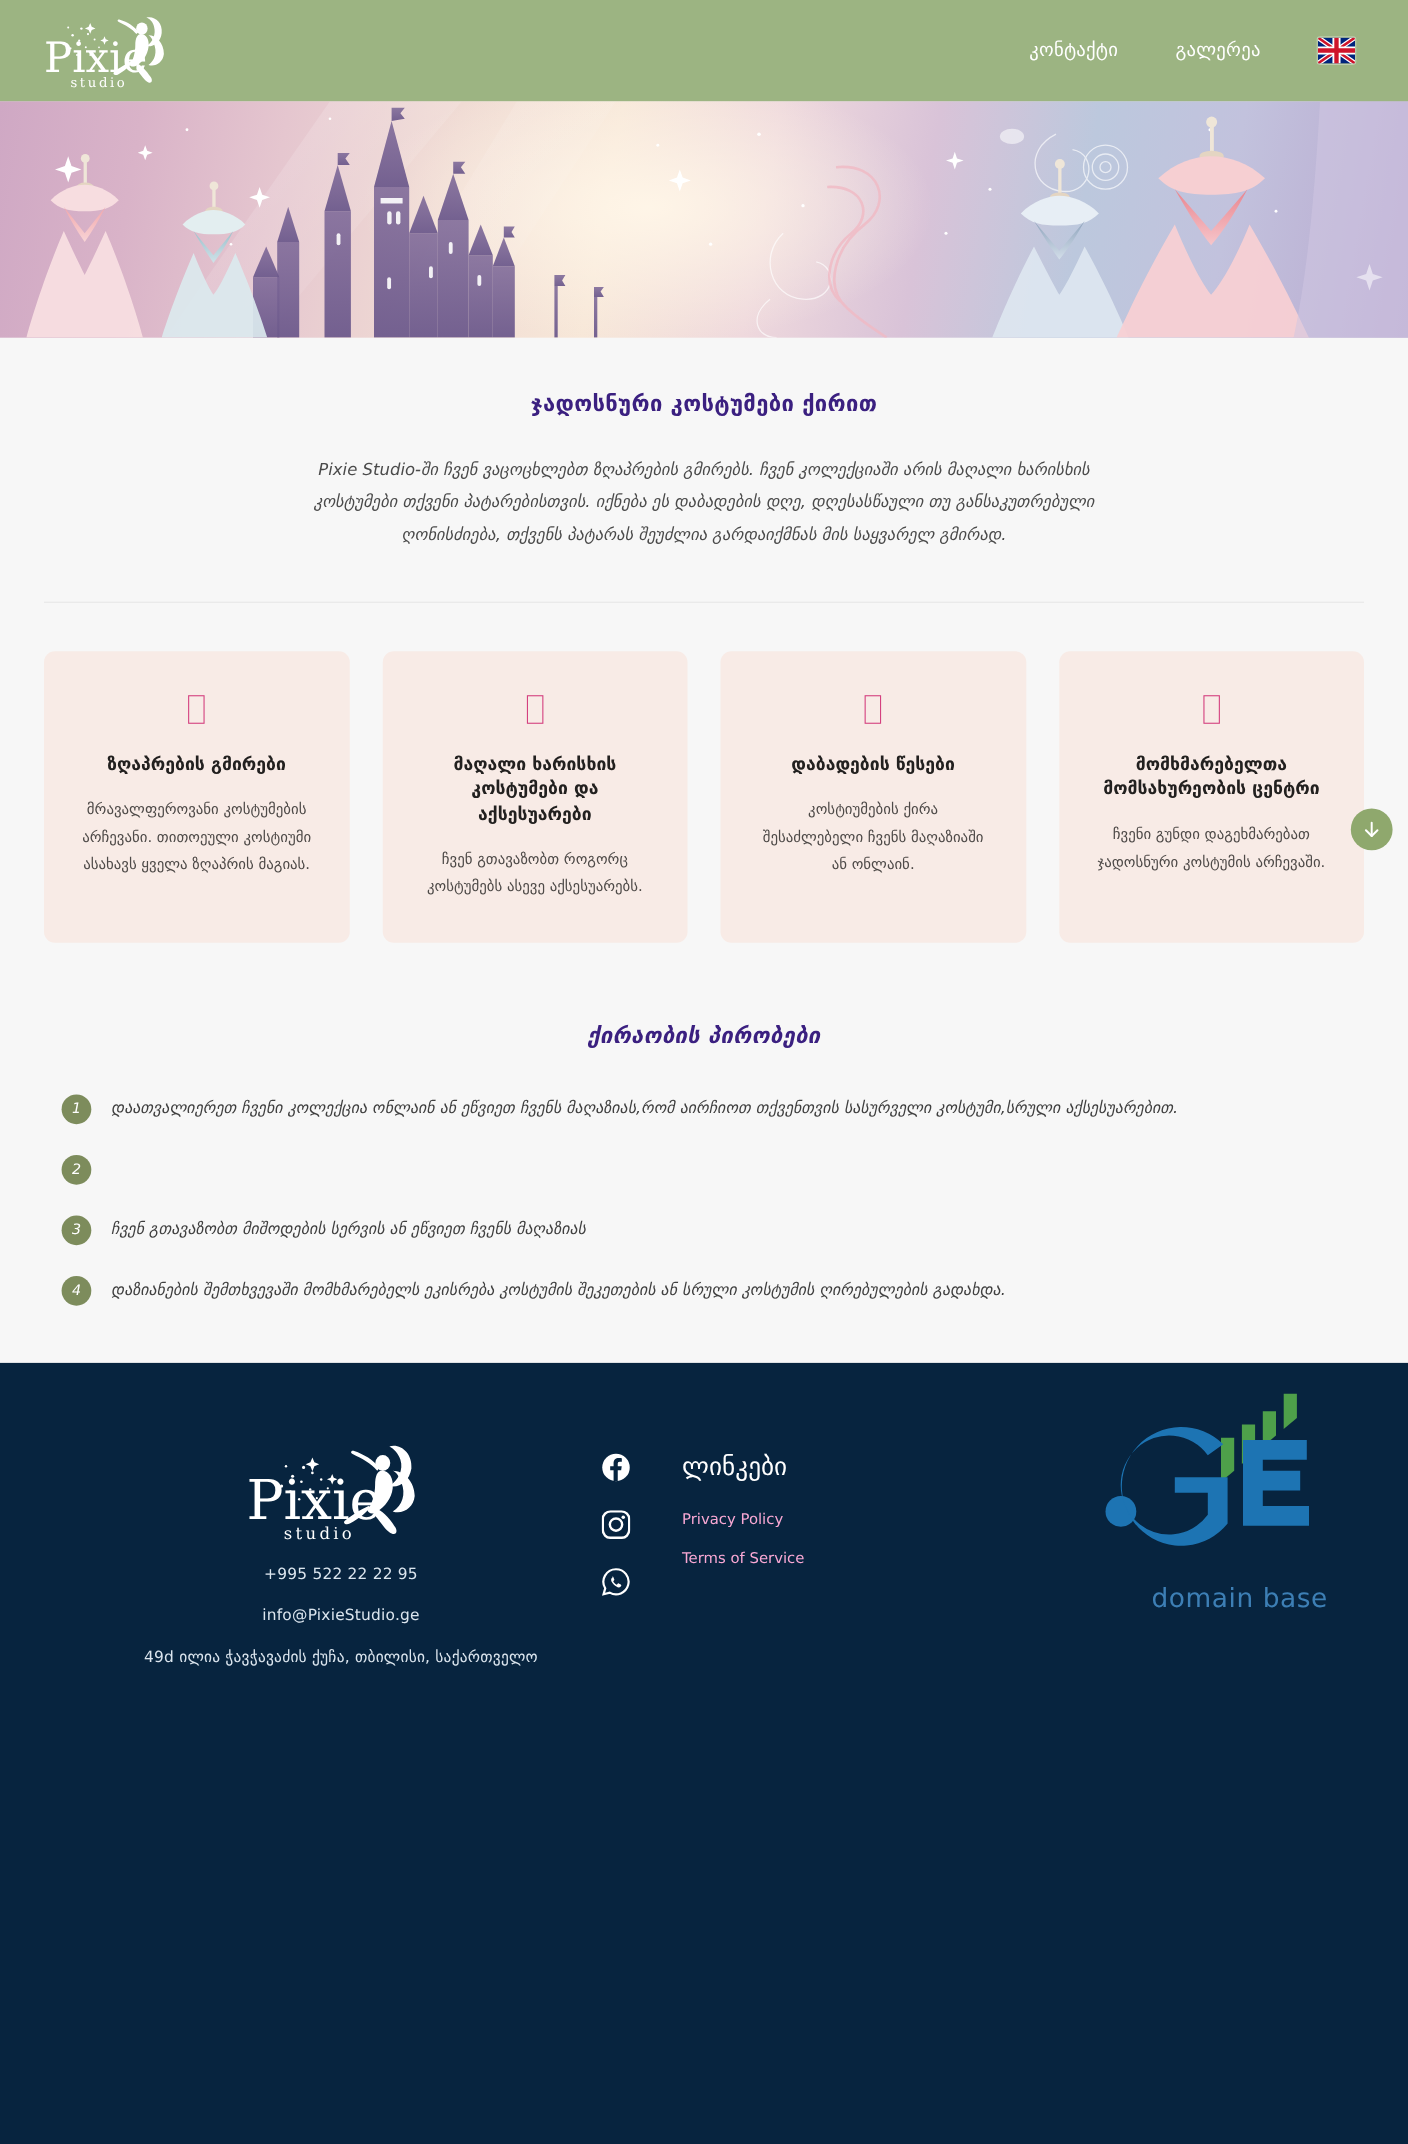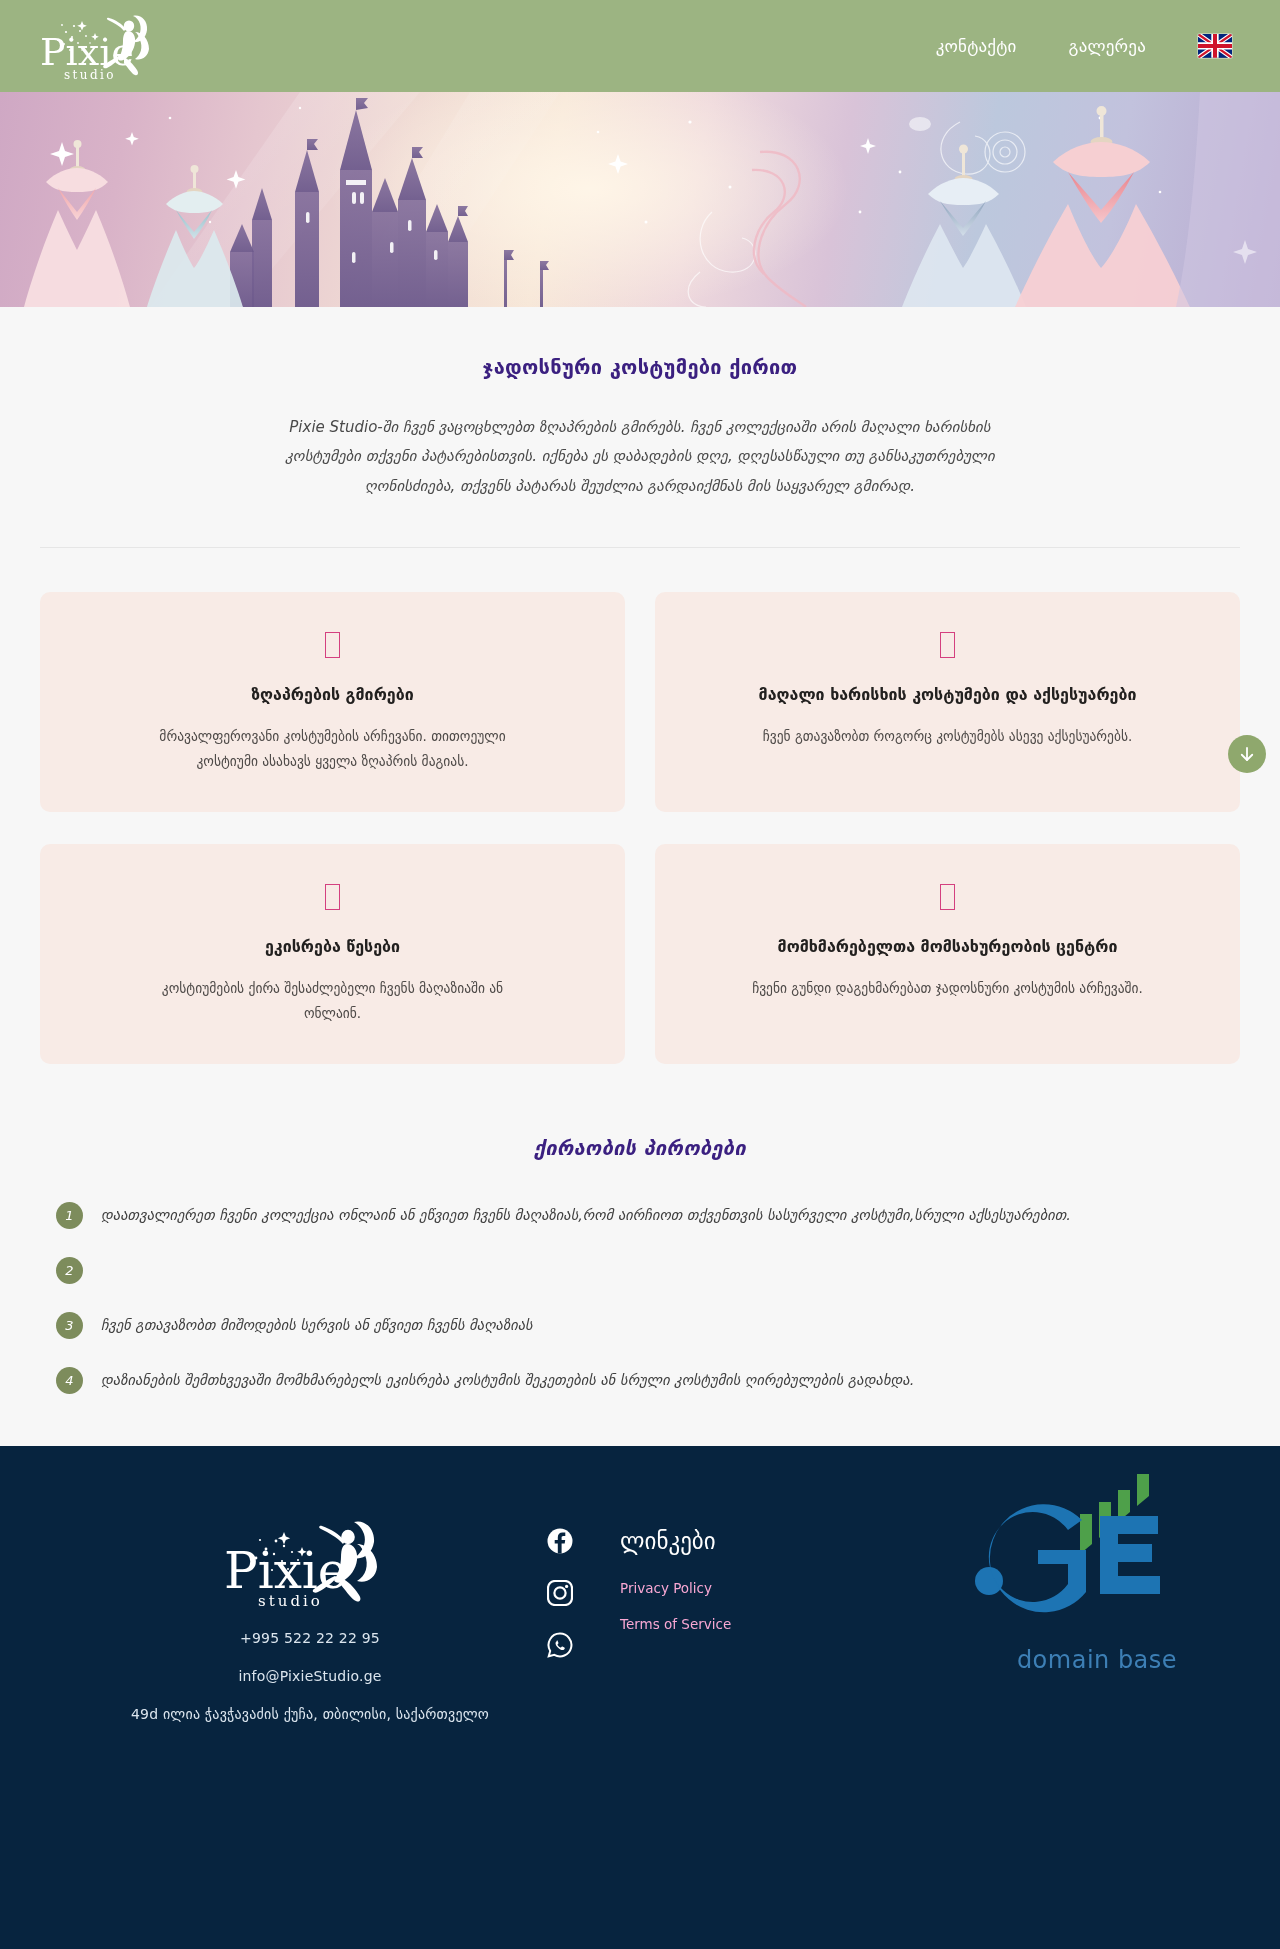--- a/index.html
+++ b/index.html
@@ -86,21 +86,21 @@
   }
   .rule {
     height: 1px;
     background: #e6e6e6;
     margin: 46px 0 0;
   }
 
   
   .cards {
     display: grid;
-    grid-template-columns: 1fr 1fr;
+    grid-template-columns: 1fr 1fr 1fr 1fr;
     gap: 32px 30px;
     padding: 44px 0 0;
   }
   .card {
     background: #f8ebe6;
     border-radius: 10px;
     padding: 40px 34px 38px;
     text-align: center;
     min-height: 190px;
   }
@@ -198,21 +198,21 @@
   }
   .f-link {
     display: block;
     color: #f9a8d4;
     font-size: 13.5px;
     text-decoration: none;
     margin-bottom: 20px;
   }
   .ge-mark {
     position: absolute;
-    right: 58px;
+    right: 28px;
     top: 22px;
     width: 250px;
     text-align: center;
   }
   .ge-sub {
     color: #3d7fb5;
     font-size: 24px;
     margin-top: 4px;
     letter-spacing: .5px;
   }
@@ -456,21 +456,21 @@
     </article>
 
     <article class="card">
       <span class="card-icon"></span>
       <h3 class="card-title">მაღალი ხარისხის კოსტუმები და აქსესუარები</h3>
       <p class="card-text">ჩვენ გთავაზობთ როგორც კოსტუმებს ასევე აქსესუარებს.</p>
     </article>
 
     <article class="card">
       <span class="card-icon"></span>
-      <h3 class="card-title">ეკისრება წესები</h3>
+      <h3 class="card-title">დაბადების წესები</h3>
       <p class="card-text">კოსტიუმების ქირა შესაძლებელი ჩვენს მაღაზიაში ან ონლაინ.</p>
     </article>
 
     <article class="card">
       <span class="card-icon"></span>
       <h3 class="card-title">მომხმარებელთა მომსახურეობის ცენტრი</h3>
       <p class="card-text">ჩვენი გუნდი დაგეხმარებათ ჯადოსნური კოსტუმის არჩევაში.</p>
     </article>
   </section>
 

